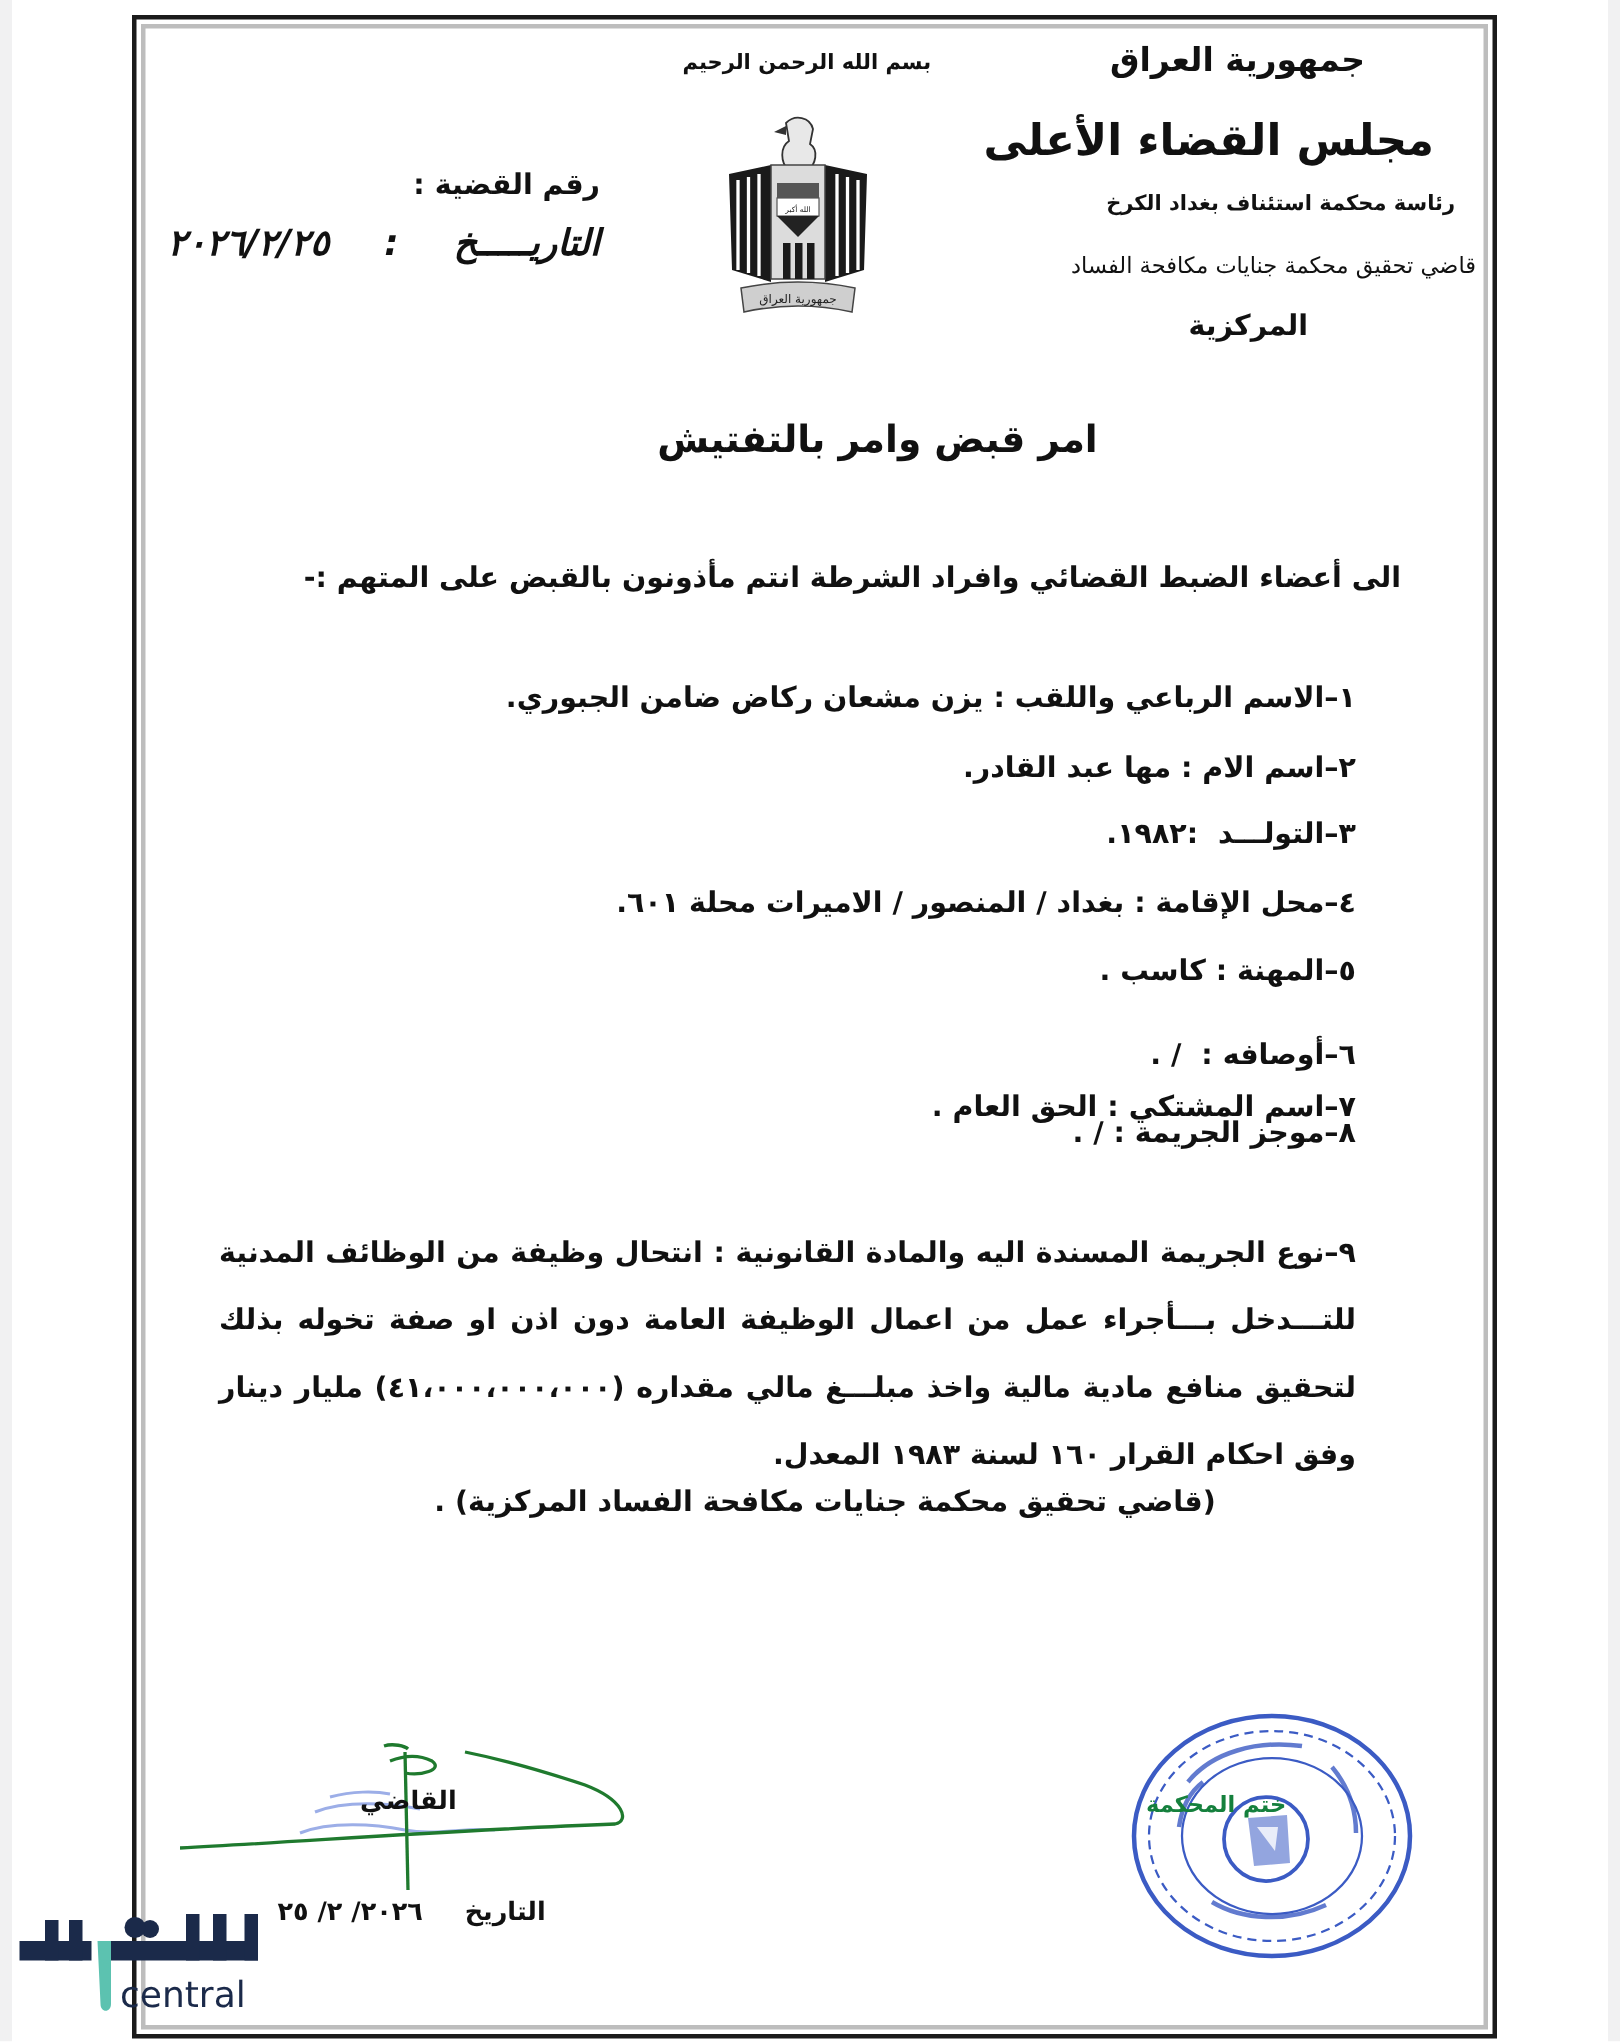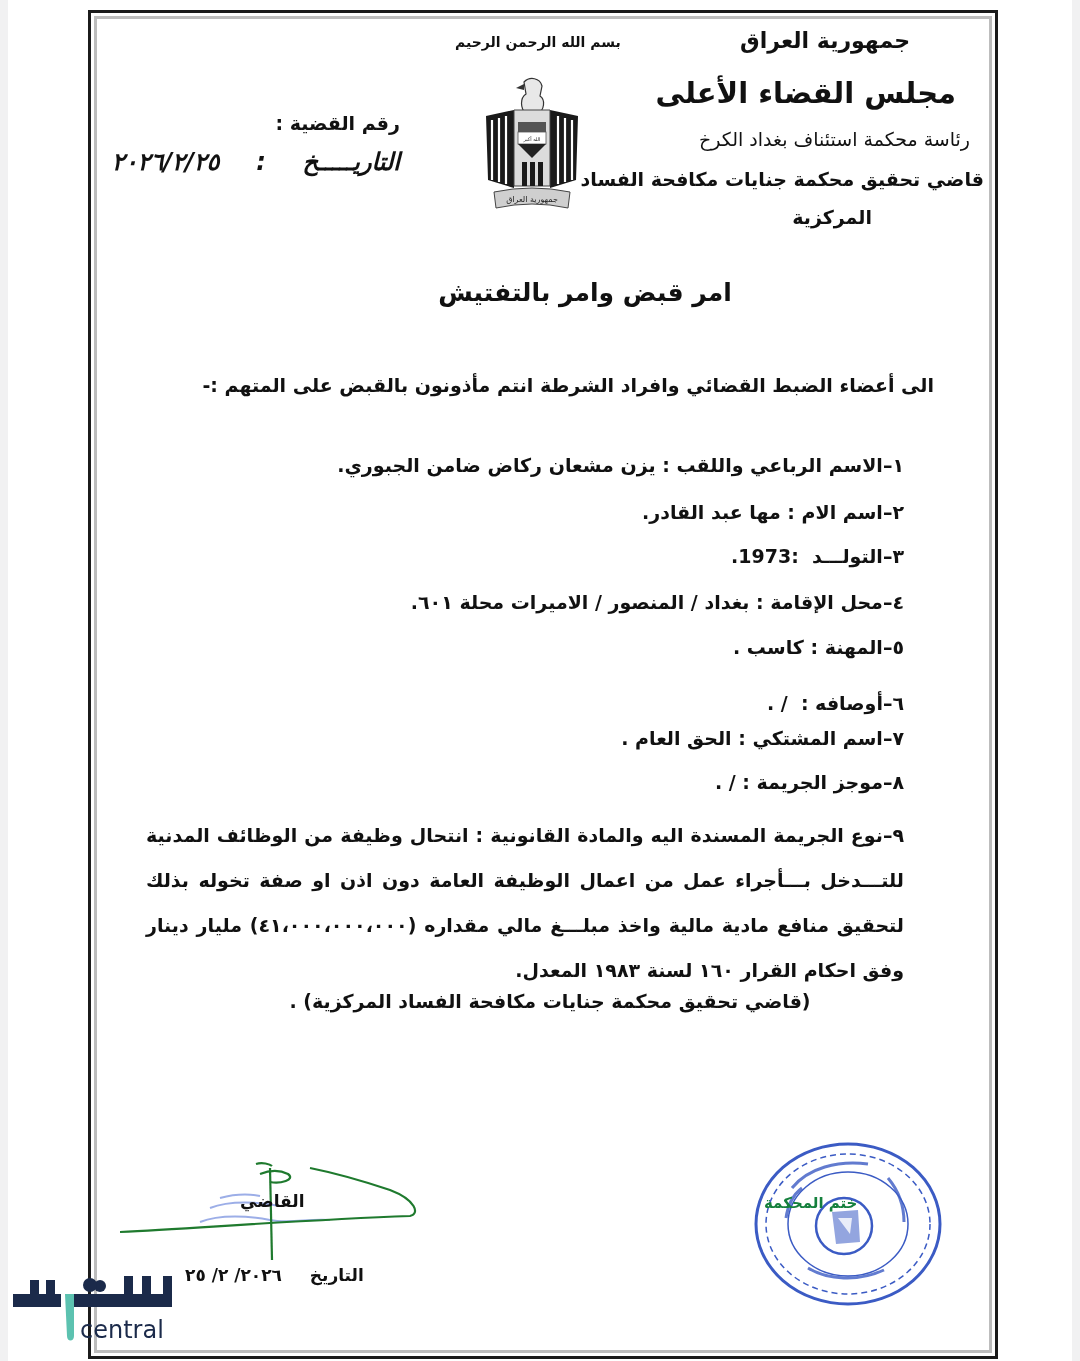--- a/index.html
+++ b/index.html
@@ -21,22 +21,22 @@
     position: absolute; left: 3px; top: 3px; right: 3px; bottom: 3px;
     border: 3px solid #bdbdbd;
   }
 
   .rtl { direction: rtl; unicode-bidi: plaintext; }
   .abs { position: absolute; white-space: nowrap; }
 
   
   .hdr-country { right: 170px; top: 28px; font-size: 22px; font-weight: bold; }
   .hdr-council { right: 124px; top: 76px; font-size: 29px; font-weight: bold; }
-  .hdr-presidency { right: 110px; top: 128px; font-size: 19px; font-weight: normal; margin-left: 25px; }
-  .hdr-judge { right: 96px; top: 168px; font-size: 19px; font-weight: bold; }
+  .hdr-presidency { right: 110px; top: 128px; font-size: 14px; font-weight: bold; margin-left: 25px; }
+  .hdr-judge { right: 96px; top: 168px; font-size: 15px; font-weight: normal; }
   .hdr-central { right: 208px; top: 206px; font-size: 19px; font-weight: bold; }
 
   
   .basmala { left: 455px; top: 34px; font-size: 14px; font-weight: bold; }
 
   
   .emblem { position: absolute; left: 480px; top: 76px; width: 104px; height: 140px; }
 
   
   .case-no { right: 680px; top: 112px; font-size: 19px; font-weight: bold; }
@@ -49,21 +49,21 @@
   .intro { right: 146px; top: 374px; font-size: 19px; font-weight: bold; }
 
   .item { right: 176px; font-size: 19px; font-weight: bold; }
   .item-1 { top: 454px; }
   .item-2 { top: 501px; }
   .item-3 { top: 545px; }
   .item-4 { top: 591px; }
   .item-5 { top: 636px; }
   .item-6 { top: 692px; text-align: center; }
   .item-7 { top: 727px; }
-  .item-8 { top: 771px; }
+  .item-8 { top: 744px; }
 
   .item-9 {
     right: 176px; top: 813px; width: 758px; white-space: normal;
     font-size: 19px; font-weight: bold; line-height: 45px; text-align: justify;
     text-align-last: right;
   }
 
   .closing {
     left: 200px; top: 980px; width: 700px; white-space: normal; text-align: center;
     font-size: 19px; font-weight: bold; line-height: 43px;
@@ -153,21 +153,21 @@
 
 <div class="abs rtl intro">الى أعضاء الضبط القضائي وافراد الشرطة انتم مأذونون بالقبض على المتهم :-</div>
 
 <div class="abs rtl item item-1">
   <span>١</span>–<span>الاسم الرباعي واللقب</span> : <span>يزن مشعان ركاض ضامن الجبوري.</span>
 </div>
 <div class="abs rtl item item-2">
   <span>٢</span>–<span>اسم الام</span> : <span>مها عبد القادر.</span>
 </div>
 <div class="abs rtl item item-3">
-  <span>٣</span>–<span>التولـــد</span>&nbsp;&nbsp;:<span>1973.</span>
+  <span>٣</span>–<span>التولـــد</span>&nbsp;&nbsp;:<span>١٩٨٢.</span>
 </div>
 <div class="abs rtl item item-4">
   <span>٤</span>–<span>محل الإقامة</span> : <span>بغداد / المنصور / الاميرات محلة ٦٠١.</span>
 </div>
 <div class="abs rtl item item-5">
   <span>٥</span>–<span>المهنة</span> : <span>كاسب .</span>
 </div>
 <div class="abs rtl item item-6">
   <span>٦</span>–<span>أوصافه</span> :&nbsp; <span>/ .</span>
 </div>

